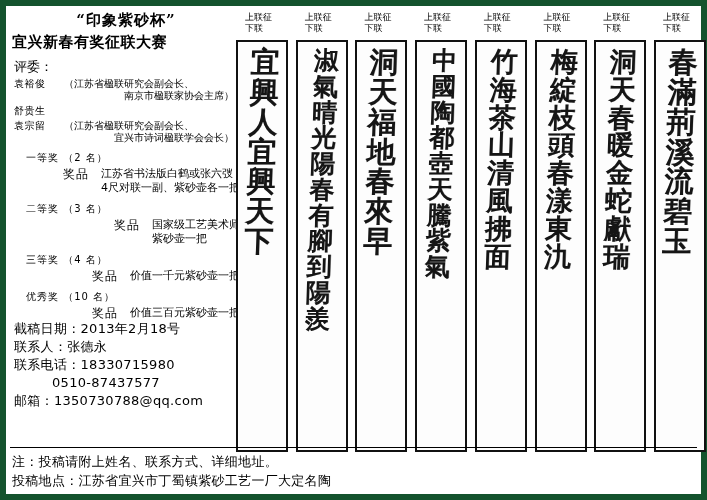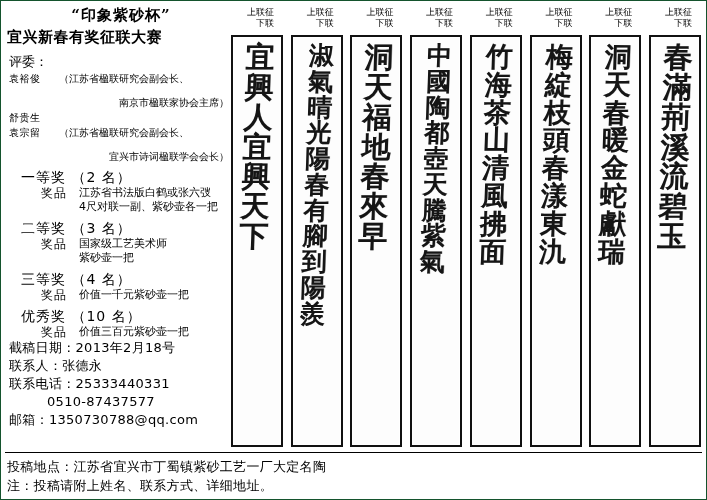--- a/index.html
+++ b/index.html
@@ -8,21 +8,21 @@
     background:#ffffff;
     font-family:"DejaVu Sans","Liberation Sans",sans-serif;
     color:#000;
     overflow:hidden;
     position:relative;
   }
   .page{
     position:relative;
     width:707px;height:500px;
     box-sizing:border-box;
-    border:1px solid #14532d;
+    border:6px solid #14532d;
     background:#fff;
   }
 
   
   .left{
     position:absolute;left:6px;top:4px;width:228px;
   }
   .title1{
     text-align:center;
     font-size:15px;
@@ -57,34 +57,35 @@
   .judge .nm{
     width:50px;
     flex:0 0 50px;
     font-size:10px;
     letter-spacing:0.5px;
   }
   .judge .ro{
     flex:1;
   }
   .judge .ro div{white-space:nowrap;}
-  .ro .r2{text-align:right;padding-right:6px;margin-top:12px;}
+  .ro .r2{text-align:right;padding-right:6px;}
 
   .prize{
     margin-top:5px;
     margin-left:14px;
-    font-size:14px;
+    font-size:10px;
     line-height:18px;
     letter-spacing:1px;
   }
   .prize-detail{
     margin-left:34px;
     font-size:11px;
     line-height:14px;
     display:flex;
+    justify-content:flex-end;
   }
   .prize-detail .pl{
     width:38px;flex:0 0 38px;
     font-size:12px;
     letter-spacing:1px;
   }
   .prize-detail .pv div{white-space:nowrap;}
 
   .infoline{
     font-size:13px;
@@ -122,21 +123,21 @@
   }
   .panel-col{
     width:56px;
     display:flex;
     flex-direction:column;
     align-items:center;
   }
   .panel-head{
     font-size:9px;
     line-height:11px;
-    text-align:right;
+    text-align:left;
     width:34px;
     letter-spacing:0px;
     font-family:"DejaVu Serif","Liberation Serif",serif;
   }
   .scroll{
     margin-top:6px;
     width:52px;
     flex:1;
     border:2px solid #111;
     background:#fdfdfd;
@@ -232,21 +233,21 @@
     <div class="prize">优秀奖 （10 名）</div>
     <div class="prize-detail">
       <div class="pl">奖品</div>
       <div class="pv">
         <div>价值三百元紫砂壶一把</div>
       </div>
     </div>
 
     <div class="infoline">截稿日期：2013年2月18号</div>
     <div class="infoline">联系人：张德永</div>
-    <div class="infoline">联系电话：25333440331</div>
+    <div class="infoline">联系电话：18330715980</div>
     <div class="infoline phone2">0510-87437577</div>
     <div class="infoline">邮箱：1350730788@qq.com</div>
   </div>
 
   <div class="panels">
 
     <div class="panel-col">
       <div class="panel-head">上联征下联</div>
       <div class="scroll big">
         <div class="inner">
@@ -316,17 +317,17 @@
           <div class="ch">春滿荊溪流碧玉</div>
         </div>
       </div>
     </div>
 
   </div>
 
   <div class="divider"></div>
 
   <div class="bottom">
+    <div>注：投稿请附上姓名、联系方式、详细地址。</div>
     <div>投稿地点：江苏省宜兴市丁蜀镇紫砂工艺一厂大定名陶</div>
-    <div>注：投稿请附上姓名、联系方式、详细地址。</div>
   </div>
 
 </div>
 
 </body></html>

